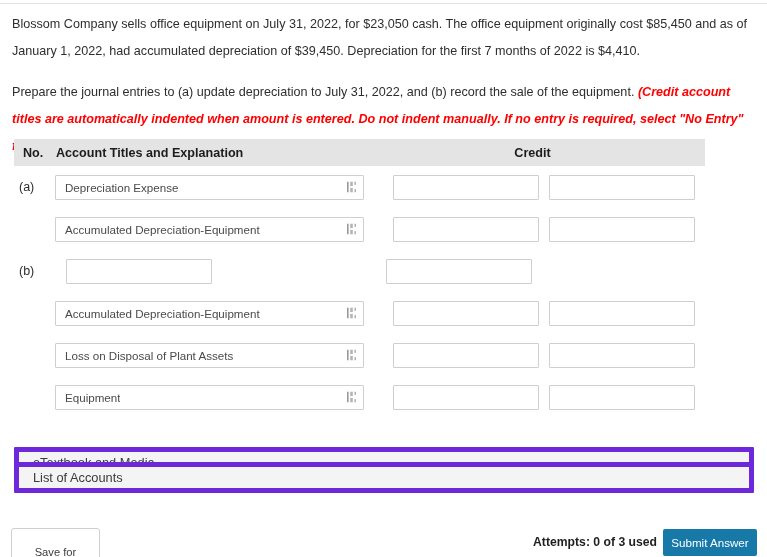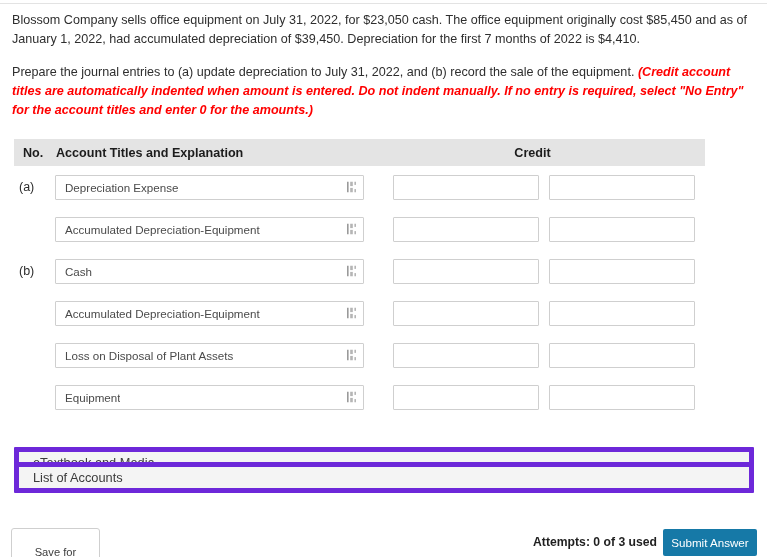--- a/index.html
+++ b/index.html
@@ -30,21 +30,21 @@
 
   
   .prompt {
     position: absolute;
     left: 12px;
     top: 11px;
     width: 744px;
   }
   .prompt p {
     margin: 0 0 14px 0;
-    line-height: 19px;
+    line-height: 27px;
     font-size: 12.6px;
     color: #2e2e2e;
   }
   .prompt p.para2 { margin-bottom: 0; }
   .note-red {
     color: #ff0000;
     font-style: italic;
     font-weight: bold;
   }
 
@@ -274,32 +274,20 @@
         </div>
         <div class="cell-debit">
           <input class="amt-box" type="text" value="" style="">
         </div>
         <div class="cell-credit">
           <input class="amt-box" type="text" value="" style="">
         </div>
       </div>
       <div class="jrow">
         <div class="cell-no">(b)</div>
-        <div class="cell-acct">
-          <div class="acct-select">
-            <span class="acct-text">Cash</span>
-            <span class="acct-handle"><svg viewBox="0 0 9 11" width="9" height="11" aria-hidden="true">
-                <rect x="0" y="0" width="1.6" height="11" fill="#9a9a9a"></rect>
-                <rect x="3.2" y="0" width="2.6" height="4.6" fill="#b5b5b5"></rect>
-                <rect x="3.2" y="6.4" width="2.6" height="4.6" fill="#b5b5b5"></rect>
-                <rect x="7.4" y="0" width="1.6" height="3.4" fill="#b5b5b5"></rect>
-                <rect x="7.4" y="7.6" width="1.6" height="3.4" fill="#b5b5b5"></rect>
-              </svg></span>
-          </div>
-        </div>
         <div class="cell-debit">
           <input class="amt-box" type="text" value="" style="">
         </div>
         <div class="cell-credit">
           <input class="amt-box" type="text" value="" style="">
         </div>
       </div>
       <div class="jrow">
         <div class="cell-no"></div>
         <div class="cell-acct">

